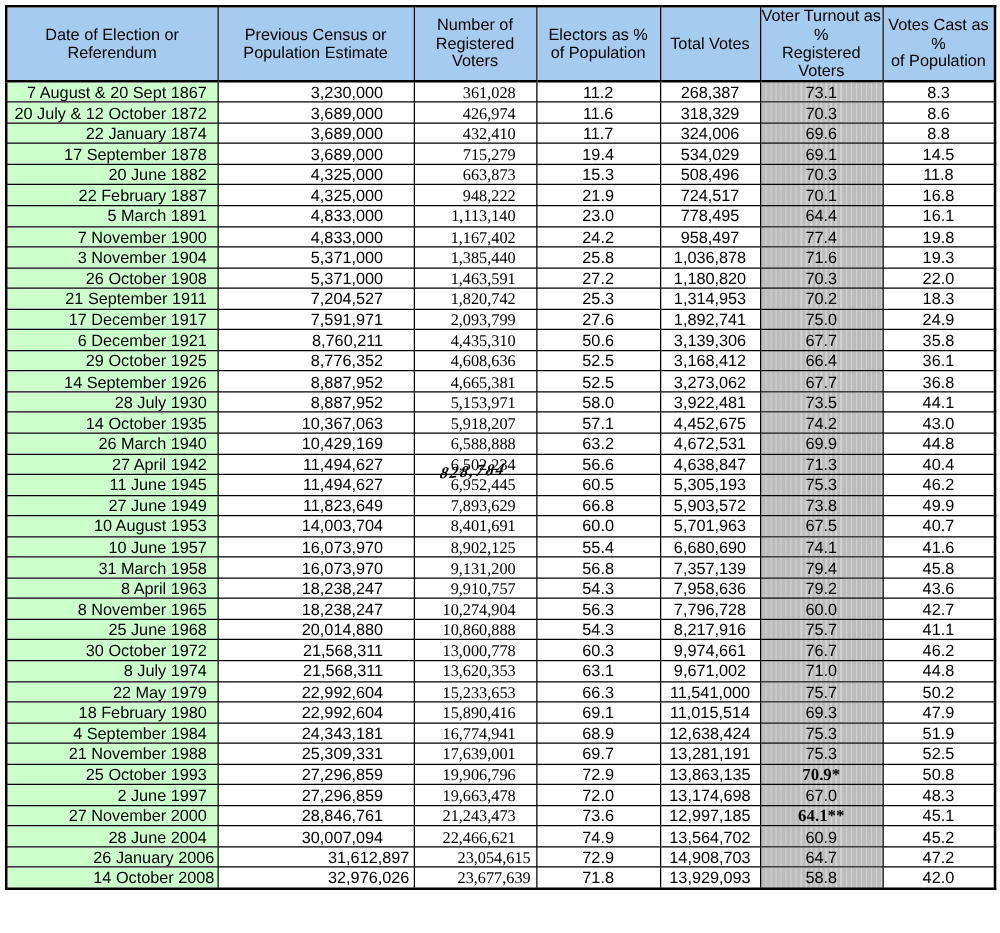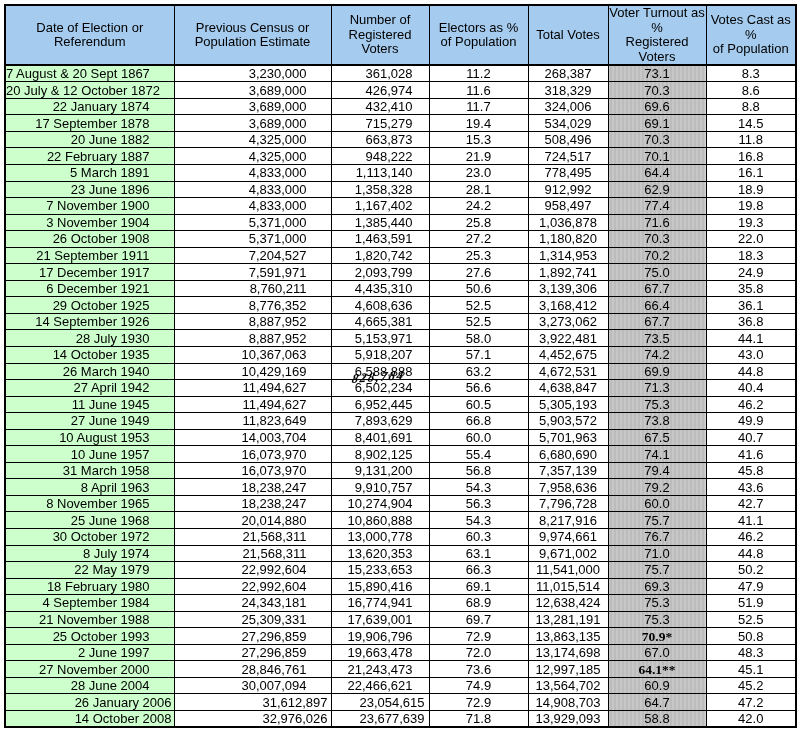--- a/index.html
+++ b/index.html
@@ -27,23 +27,23 @@
     text-align:center;
     vertical-align:middle;
     white-space:pre-line;
     line-height:1.12;
     border-bottom:2px solid #000;
   }
   tbody tr { height:16.55px; }
   tbody td { line-height:15px; vertical-align:middle; }
 
   
-  tbody td:nth-child(1) { background:#ccffcc; text-align:right; padding-right:24px; }
+  tbody td:nth-child(1) { background:#ccffcc; text-align:right; padding-right:8px; }
   tbody td:nth-child(2) { text-align:right; padding-right:24px; }
-  tbody td:nth-child(3) { text-align:right; padding-right:16px; }
+  tbody td:nth-child(3) { text-align:right; padding-right:16px;font-family:Liberation Serif, serif; }
   tbody td:nth-child(4),
   tbody td:nth-child(5),
   tbody td:nth-child(6),
   tbody td:nth-child(7) { text-align:center; }
 
   
   tbody td:nth-child(6) {
     background-color:#c0c0c0;
     background-image:repeating-linear-gradient(90deg,
       rgba(255,255,255,0.28) 0px, rgba(255,255,255,0.28) 1px,
@@ -169,29 +169,20 @@
         <tr>
       <td>5 March 1891</td>
       <td>4,833,000</td>
       <td>1,113,140</td>
       <td>23.0</td>
       <td>778,495</td>
       <td>64.4</td>
       <td>16.1</td>
     </tr>
         <tr>
-      <td>23 June 1896</td>
-      <td>4,833,000</td>
-      <td>1,358,328</td>
-      <td>28.1</td>
-      <td>912,992</td>
-      <td>62.9</td>
-      <td>18.9</td>
-    </tr>
-        <tr>
       <td>7  November 1900</td>
       <td>4,833,000</td>
       <td>1,167,402</td>
       <td>24.2</td>
       <td>958,497</td>
       <td>77.4</td>
       <td>19.8</td>
     </tr>
         <tr>
       <td>3  November 1904</td>

